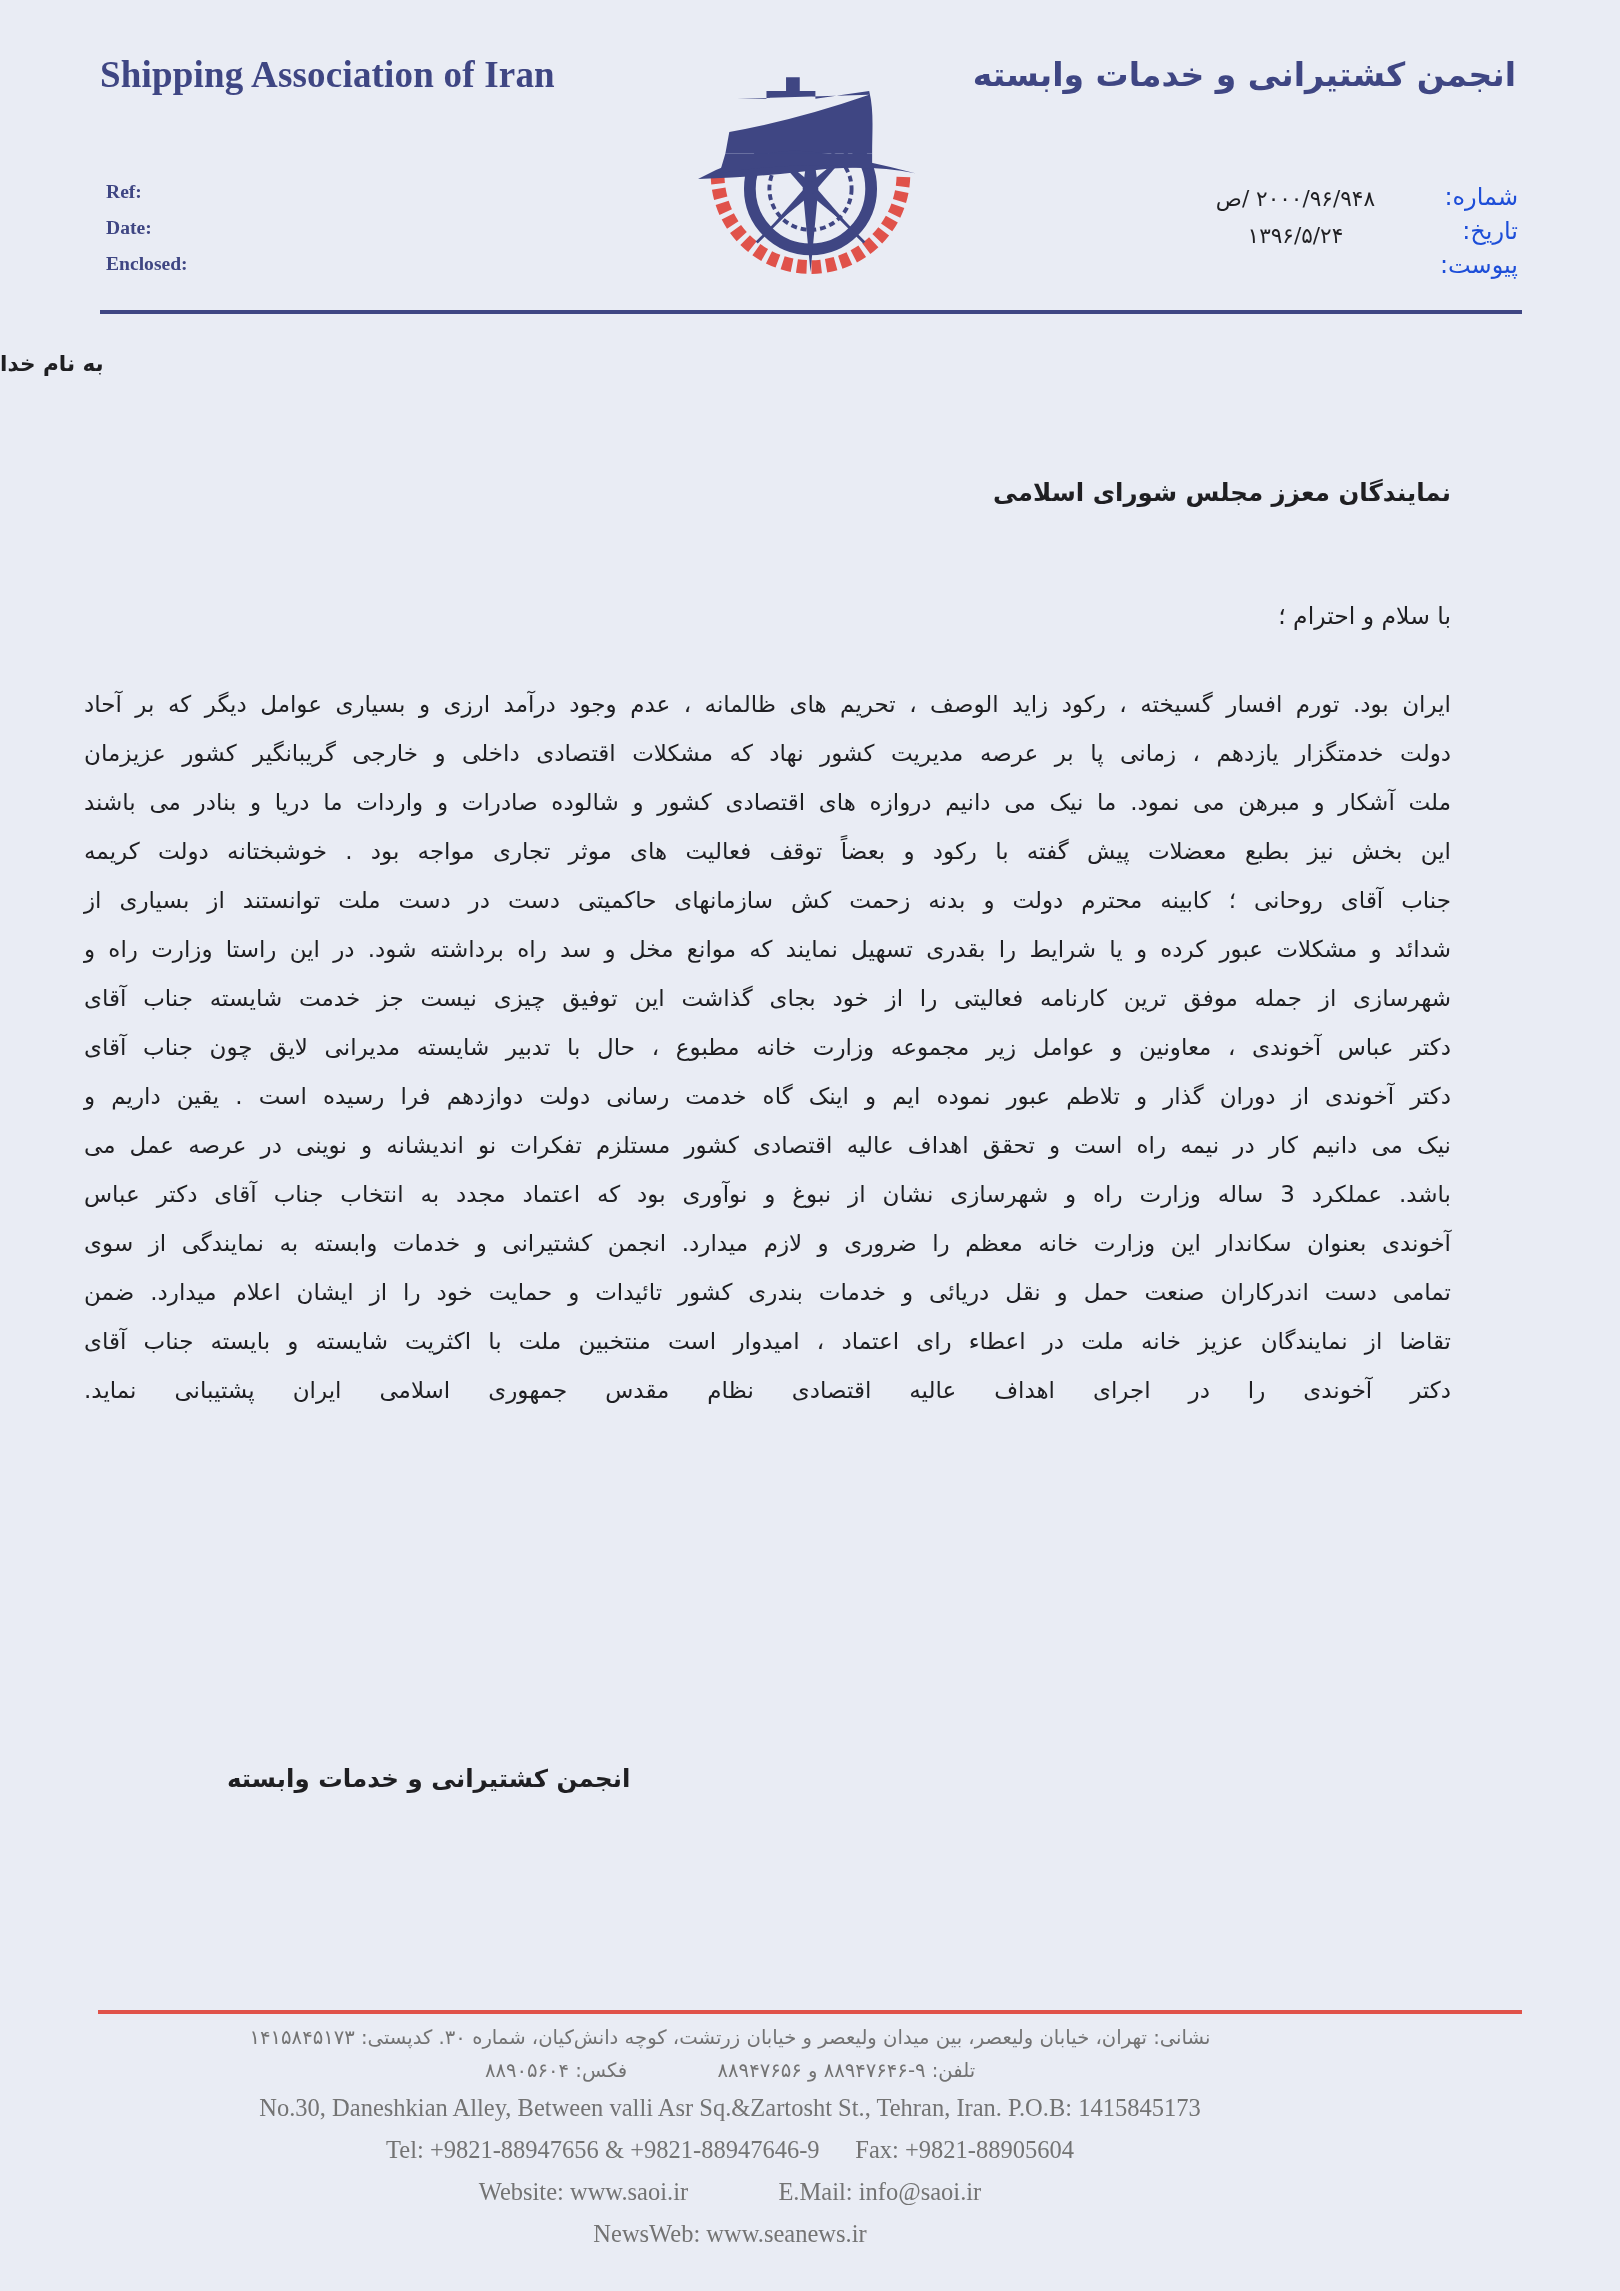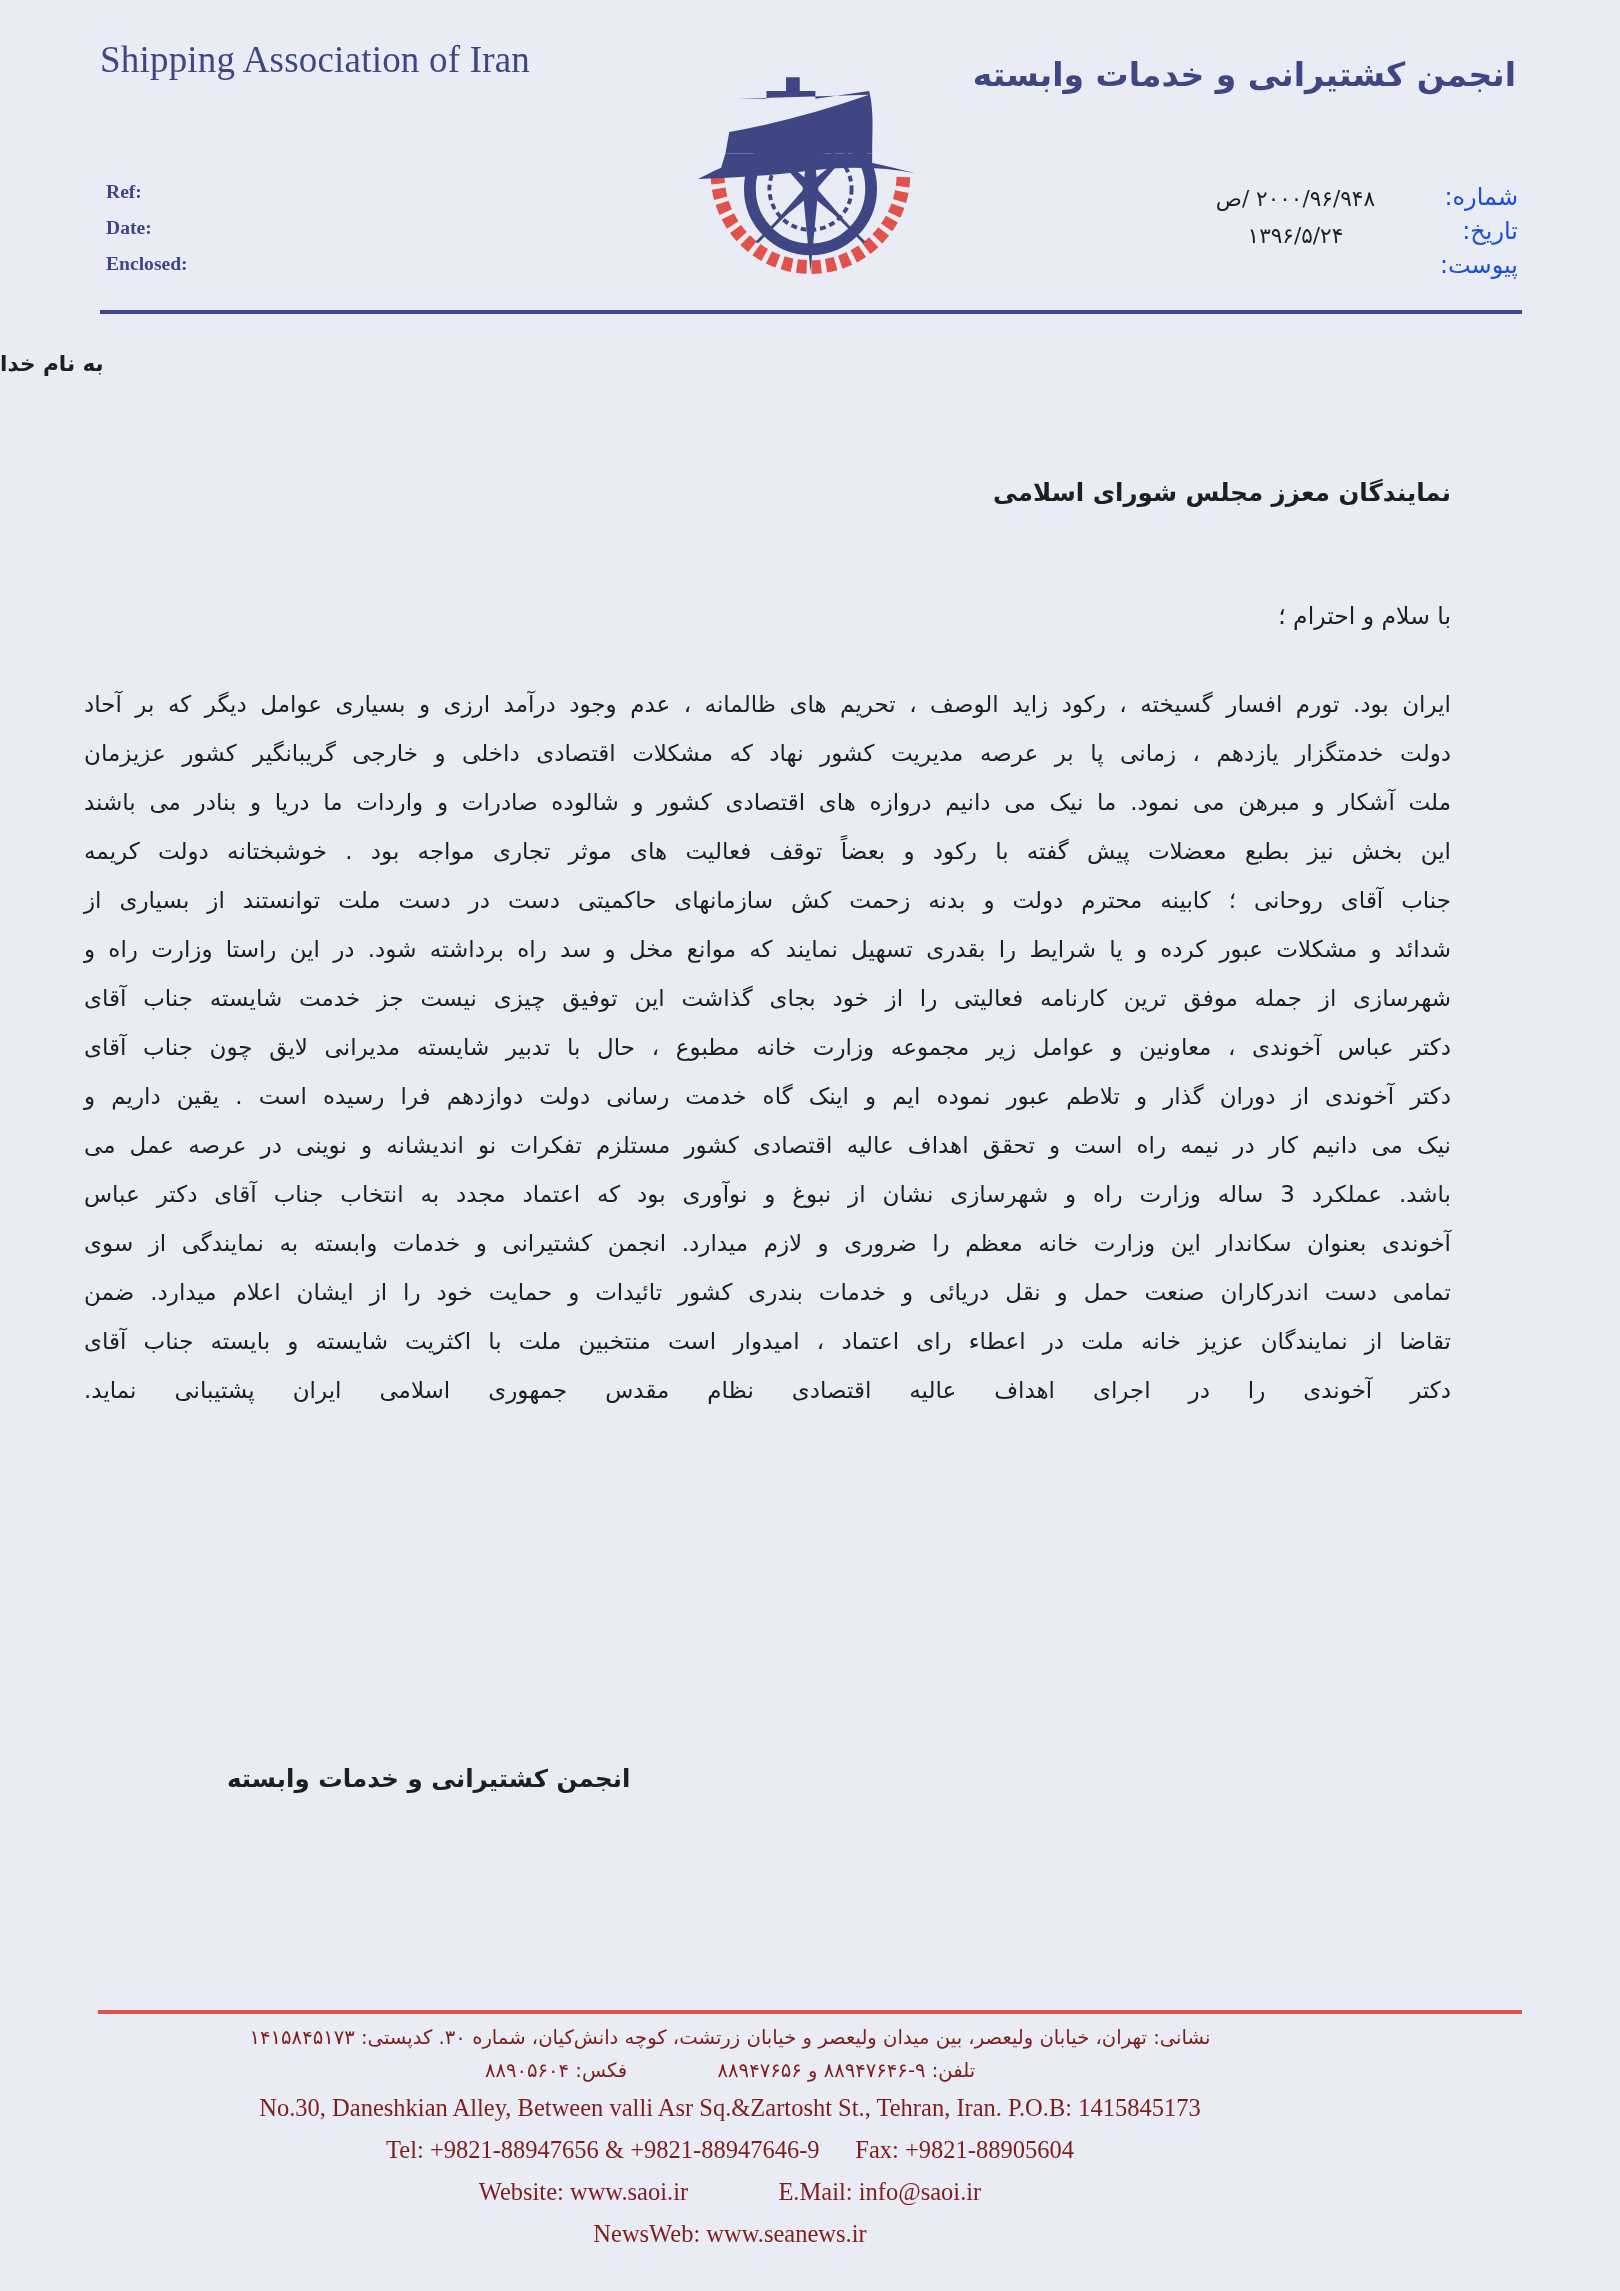--- a/index.html
+++ b/index.html
@@ -6,22 +6,22 @@
   body {
     width: 1620px; height: 2292px;
     background: #e9ecf4;
     position: relative;
     overflow: hidden;
     font-family: "DejaVu Sans", sans-serif;
     color: #1f1f22;
   }
   .page { position: absolute; inset: 0; }
   .en-title {
-    position: absolute; left: 100px; top: 38px;
-    font-family: "Liberation Serif", serif; font-weight: normal;
+    position: absolute; left: 100px; top: 53px;
+    font-family: "Liberation Serif", serif; font-weight: bold;
     font-size: 37px; color: #3f4683; letter-spacing: 0.2px;
   }
   .fa-title {
     position: absolute; right: 104px; top: 55px;
     direction: rtl; font-weight: bold; font-size: 33px; color: #3f4683;
   }
   .en-meta {
     position: absolute; left: 106px; top: 174px;
     font-family: "Liberation Serif", serif; font-weight: bold;
     font-size: 19.6px; color: #3f4683; line-height: 36px;
@@ -58,21 +58,21 @@
   }
   .body-text .line { display: block; white-space: nowrap; text-align: justify; text-align-last: justify; }
   .signature {
     position: absolute; left: 227px; top: 1764px;
     direction: rtl; font-weight: bold; font-size: 24.5px;
   }
   .rule-bottom {
     position: absolute; left: 98px; right: 98px; top: 2010px; height: 3.9px;
     background: #e0524a;
   }
-  .footer { position: absolute; left: 0; width: 1460px; top: 2021px; text-align: center; color: #7f1d1d; }
+  .footer { position: absolute; left: 0; width: 1460px; top: 2021px; text-align: center; color: #737373; }
   .footer .fa-line { direction: rtl; font-size: 19.6px; line-height: 33px; }
   .footer .en-line { font-family: "Liberation Serif", serif; font-size: 24.5px; line-height: 42px; }
   .footer .gap { display: inline-block; width: 78px; }
   .footer .bold { font-weight: normal; }
 </style>
 </head>
 <body>
 
 <div class="page">
 

